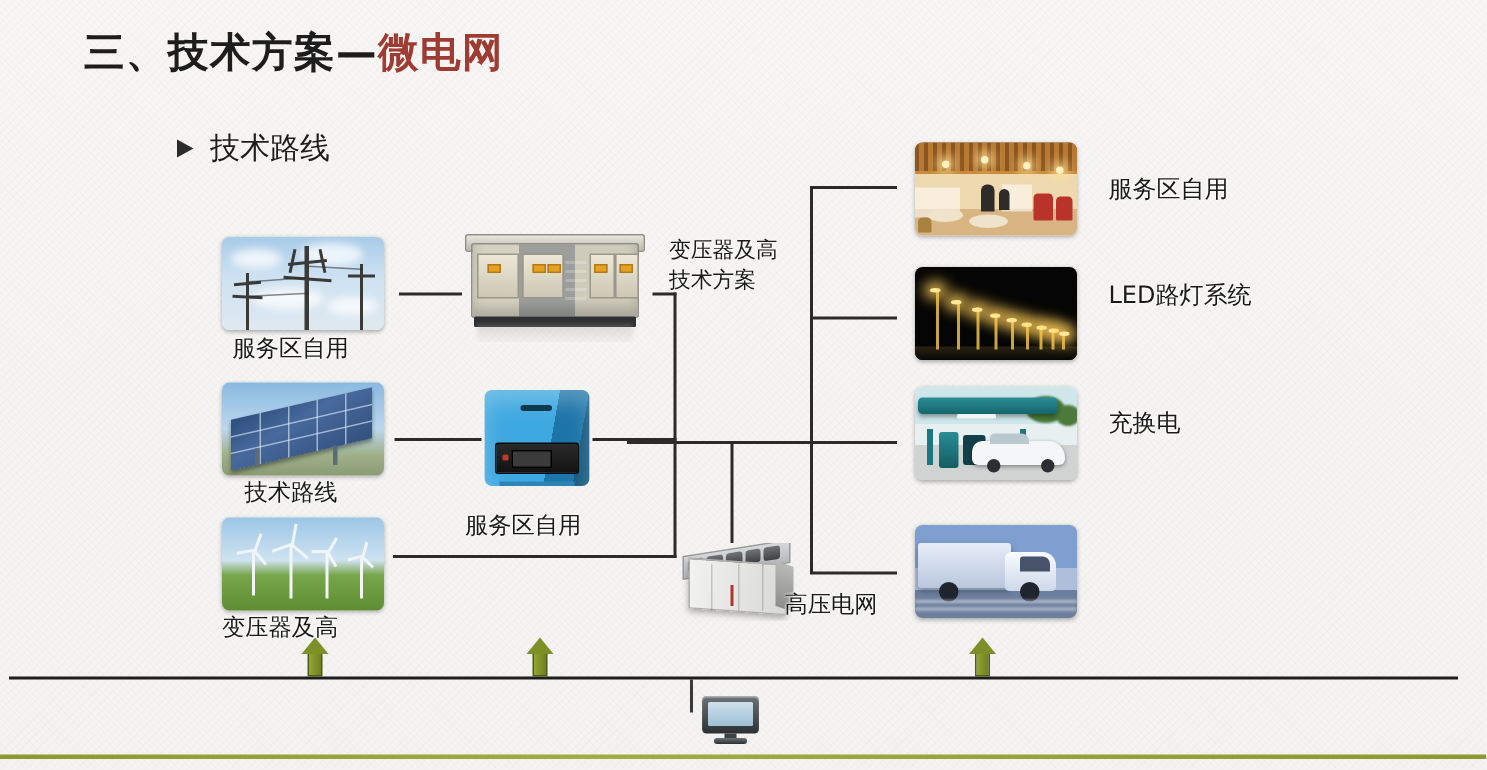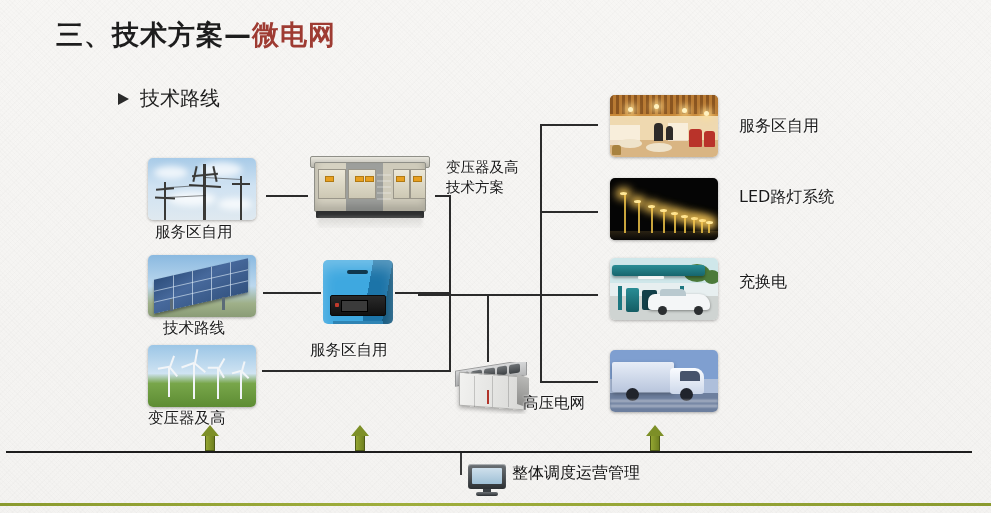--- a/index.html
+++ b/index.html
@@ -445,17 +445,16 @@
   </div>
 
   <div id="mon-stem"></div>
   <div id="monitor">
     <span class="bez"></span>
       <span class="scr"></span>
       <span class="neck"></span>
       <span class="base"></span>
   </div>
   <div id="opslabel">
-    <div>整体调度运营管理</div>
   </div>
 
   <div id="bottom-rule"></div>
 </div>
 
 </body></html>

